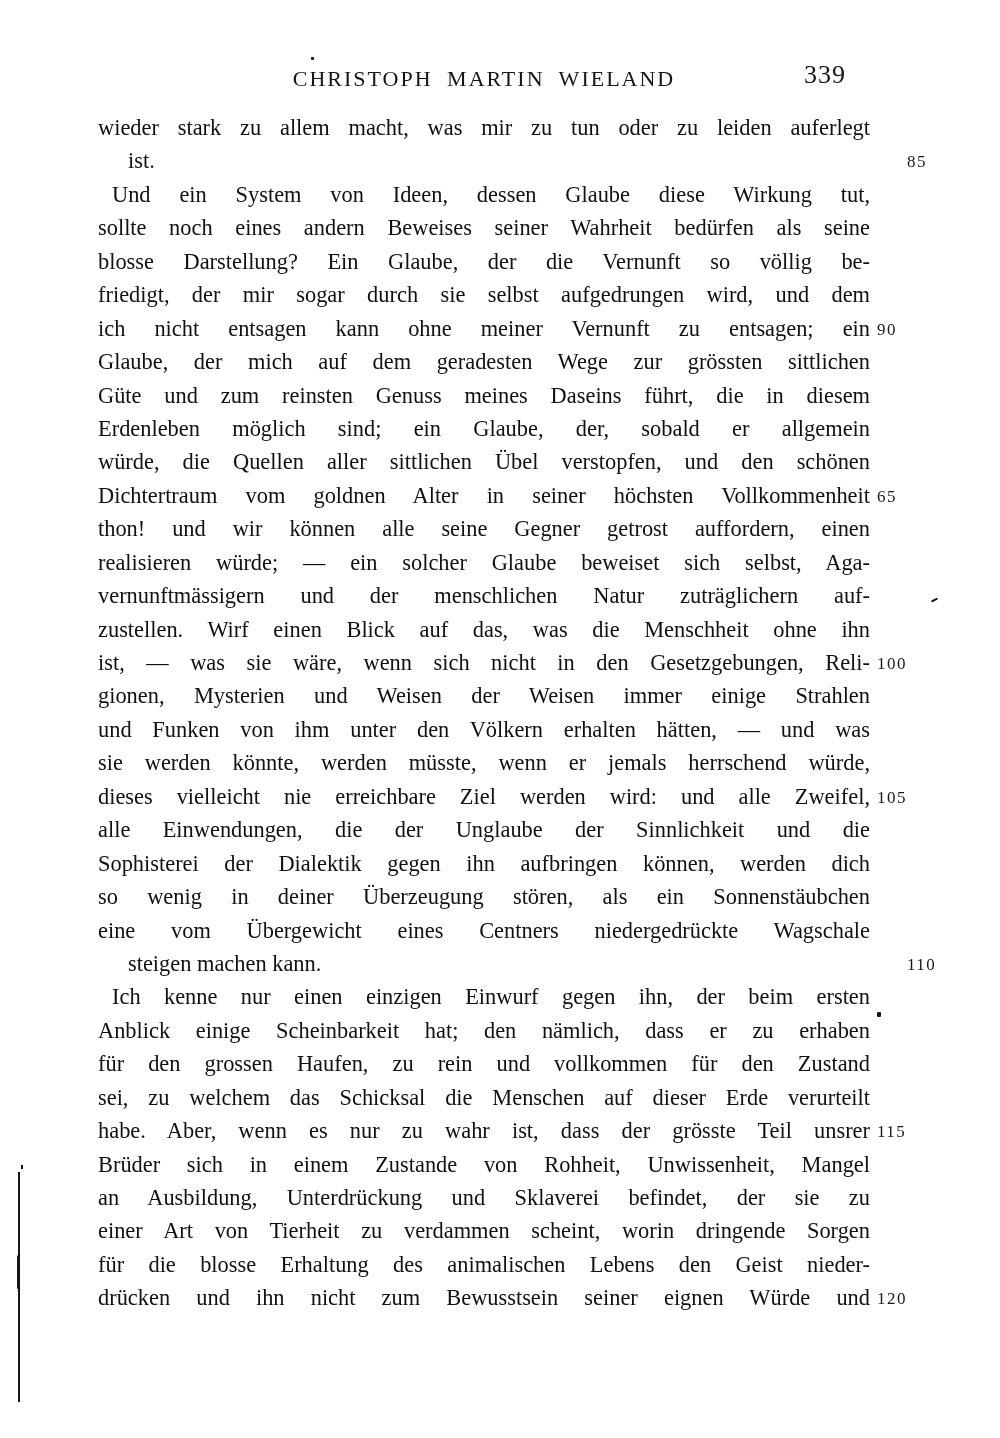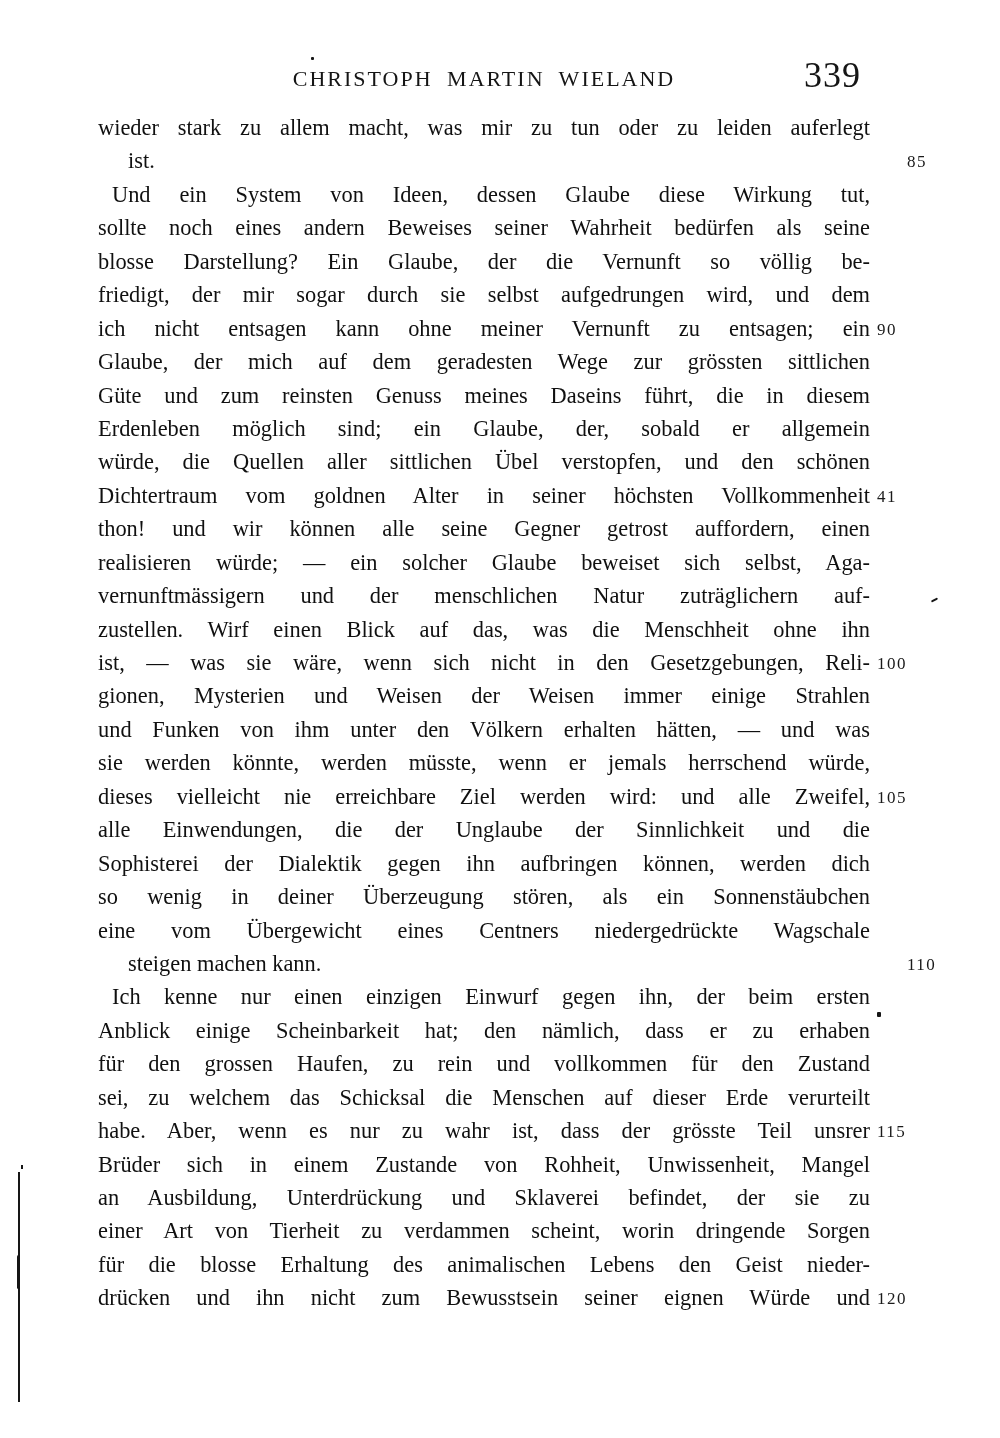--- a/index.html
+++ b/index.html
@@ -20,21 +20,21 @@
     text-align:center;
     font-size:22px;
     letter-spacing:2px;
     word-spacing:7px;
     line-height:26px;
     color:#151515;
   }
   .page-number{
     position:absolute;
     left:804px;top:58px;
-    font-size:36px;
+    font-size:26px;
     line-height:34px;
     letter-spacing:1px;
     color:#151515;
   }
   
   .textblock{
     position:absolute;
     left:98px;top:111px;width:772px;
   }
   .line{
@@ -83,21 +83,21 @@
       <div class="line end">ist.<span class="mnum">85</span></div>
       <div class="line indent">Und ein System von Ideen, dessen Glaube diese Wirkung tut,</div>
       <div class="line">sollte noch eines andern Beweises seiner Wahrheit bedürfen als seine</div>
       <div class="line">blosse Darstellung? Ein Glaube, der die Vernunft so völlig be-</div>
       <div class="line">friedigt, der mir sogar durch sie selbst aufgedrungen wird, und dem</div>
       <div class="line">ich nicht entsagen kann ohne meiner Vernunft zu entsagen; ein<span class="mnum">90</span></div>
       <div class="line">Glaube, der mich auf dem geradesten Wege zur grössten sittlichen</div>
       <div class="line">Güte und zum reinsten Genuss meines Daseins führt, die in diesem</div>
       <div class="line">Erdenleben möglich sind; ein Glaube, der, sobald er allgemein</div>
       <div class="line">würde, die Quellen aller sittlichen Übel verstopfen, und den schönen</div>
-      <div class="line">Dichtertraum vom goldnen Alter in seiner höchsten Vollkommenheit<span class="mnum">41</span></div>
+      <div class="line">Dichtertraum vom goldnen Alter in seiner höchsten Vollkommenheit<span class="mnum">65</span></div>
       <div class="line">thon! und wir können alle seine Gegner getrost auffordern, einen</div>
       <div class="line">realisieren würde; — ein solcher Glaube beweiset sich selbst, Aga-</div>
       <div class="line">vernunftmässigern und der menschlichen Natur zuträglichern auf-</div>
       <div class="line">zustellen. Wirf einen Blick auf das, was die Menschheit ohne ihn</div>
       <div class="line">ist, — was sie wäre, wenn sich nicht in den Gesetzgebungen, Reli-<span class="mnum">100</span></div>
       <div class="line">gionen, Mysterien und Weisen der Weisen immer einige Strahlen</div>
       <div class="line">und Funken von ihm unter den Völkern erhalten hätten, — und was</div>
       <div class="line">sie werden könnte, werden müsste, wenn er jemals herrschend würde,</div>
       <div class="line">dieses vielleicht nie erreichbare Ziel werden wird: und alle Zweifel,<span class="mnum">105</span></div>
       <div class="line">alle Einwendungen, die der Unglaube der Sinnlichkeit und die</div>

